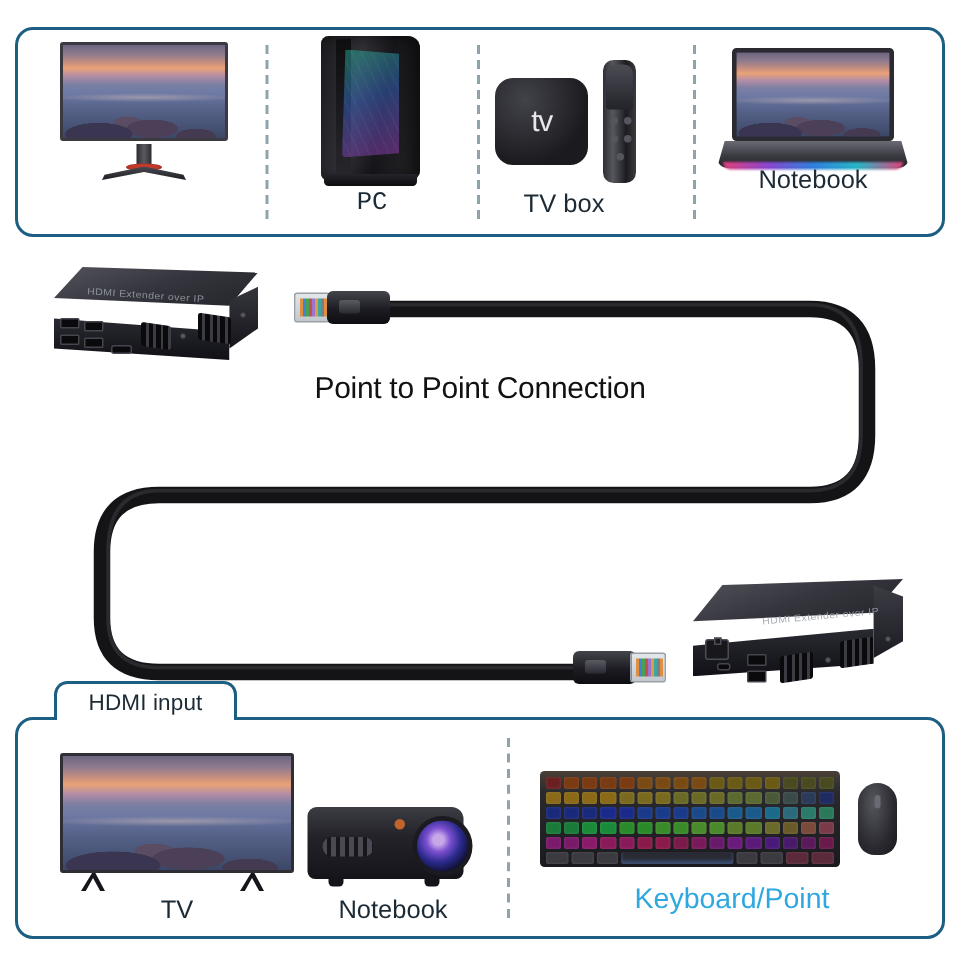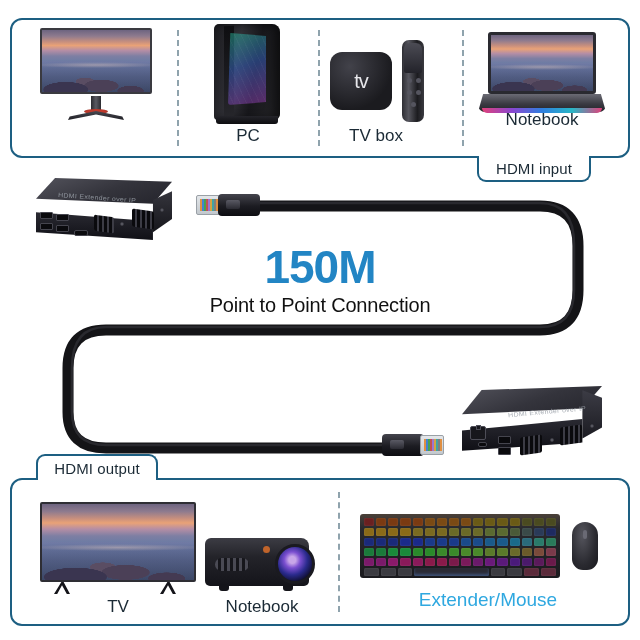--- a/index.html
+++ b/index.html
@@ -332,21 +332,21 @@
     <div id="mon-redring"></div>
     <div id="mon-base"></div>
   </div>
 
   <div class="cell" id="pc">
     <div id="pc-body"></div>
     <div id="pc-strip"></div>
     <div id="pc-glass"></div>
     <div id="pc-foot"></div>
   </div>
-  <div class="cap" style="left:248px; top:126px;">PC</div>
+  <div class="cap" style="left:248px; top:126px;font-family:Liberation Mono, monospace;">PC</div>
 
   <div class="cell" id="tvbox">
     <div id="tvbox-body"></div>
     <div id="tvbox-label">tv</div>
     <div id="remote"></div>
     <div id="remote-top"></div>
     <div class="rbtn" style="left:77px; top:38px; width:5px; height:5px;"></div>
     <div class="rbtn" style="left:86px; top:38px; width:5px; height:5px;"></div>
     <div class="rbtn" style="left:77px; top:50px; width:5px; height:5px;"></div>
     <div class="rbtn" style="left:86px; top:50px; width:5px; height:5px;"></div>
@@ -356,21 +356,20 @@
 
   <div class="cell" id="notebook">
     <div id="nb-screen">
       <div class="scenepic" style="width:100%;height:100%"></div>
     </div>
     <div id="nb-base"></div>
     <div id="nb-rgb"></div>
   </div>
   <div class="cap" style="left:542px; top:110px;">Notebook</div>
 
-  <div class="tab-label" id="tab-hdmi-input">HDMI input</div>
 
   <div class="ext" id="ext-tx">
     <div class="ext-top" style="clip-path: polygon(14% 0, 100% 10%, 86% 70%, 0 56%);"></div>
     <div class="ext-front" style="left:0; top:52%; height:42%; clip-path: polygon(0 0, 86% 32%, 86% 100%, 0 72%);"></div>
     <div class="ext-front" style="left:0; top:10%; height:84%;
                 background:linear-gradient(180deg,#3a3a42,#101015);
                 clip-path: polygon(86% 28%, 100% 12%, 100% 62%, 86% 86%);"></div>
     <div class="ext-txt" style="left:22px; top:16px; transform: rotate(4deg) scaleY(.9);">HDMI Extender over IP</div>
     <div class="usbport" style="left:4px; top:34px; width:13px; height:7px;"></div>
     <div class="usbport" style="left:4px; top:45px; width:13px; height:7px;"></div>
@@ -385,21 +384,20 @@
 
   <div class="rj45" style="left:196px; top:194px;">
     <div class="rj45-clear" style="left:0; top:1px;">
       <div class="rj45-wires"></div>
     </div>
     <div class="rj45-boot" style="left:22px; top:0;"></div>
     <div class="rj45-boot-hi" style="left:30px; top:6px;"></div>
   </div>
 
   <div id="center-text">
-    <div id="big-m">150M</div>
     <div id="sub-m">Point to Point Connection</div>
   </div>
 
   <div class="ext" id="ext-rx">
     <div class="ext-top" style="clip-path: polygon(14% 10%, 100% 0, 86% 56%, 0 70%);"></div>
     <div class="ext-front" style="left:0; top:46%; height:44%; clip-path: polygon(0 36%, 86% 0, 86% 74%, 0 100%);"></div>
     <div class="ext-front" style="left:0; top:6%; height:86%;
                 background:linear-gradient(180deg,#3c3c45,#121218);
                 clip-path: polygon(86% 0, 100% 12%, 100% 60%, 86% 78%);"></div>
     <div class="ext-txt" style="left:46px; top:22px; transform: rotate(-5deg) scaleY(.9);">HDMI Extender over IP</div>
@@ -545,17 +543,17 @@
         <div class="key" style="flex:5; background:#2a2a34; box-shadow: inset 0 -2px 3px rgba(90,140,220,.4)"></div>
         <div class="key" style="background:#3a3a40"></div>
           <div class="key" style="background:#3a3a40"></div>
         <div class="key" style="background:#5a2a3a"></div>
           <div class="key" style="background:#5a2a3a"></div>
       </div>
     </div>
     <div id="mouse"></div>
     <div id="mouse-wheel"></div>
   </div>
-  <div class="cap accent" style="left:488px; top:589px; font-size:19px;">Extender/Mouse</div>
-
-  <div class="tab-label" id="tab-hdmi-output">HDMI output</div>
+  <div class="cap accent" style="left:488px; top:589px; font-size:19px;">Keyboard/Point</div>
+
+  <div class="tab-label" id="tab-hdmi-output">HDMI input</div>
 
 </div>
 
 </body></html>

